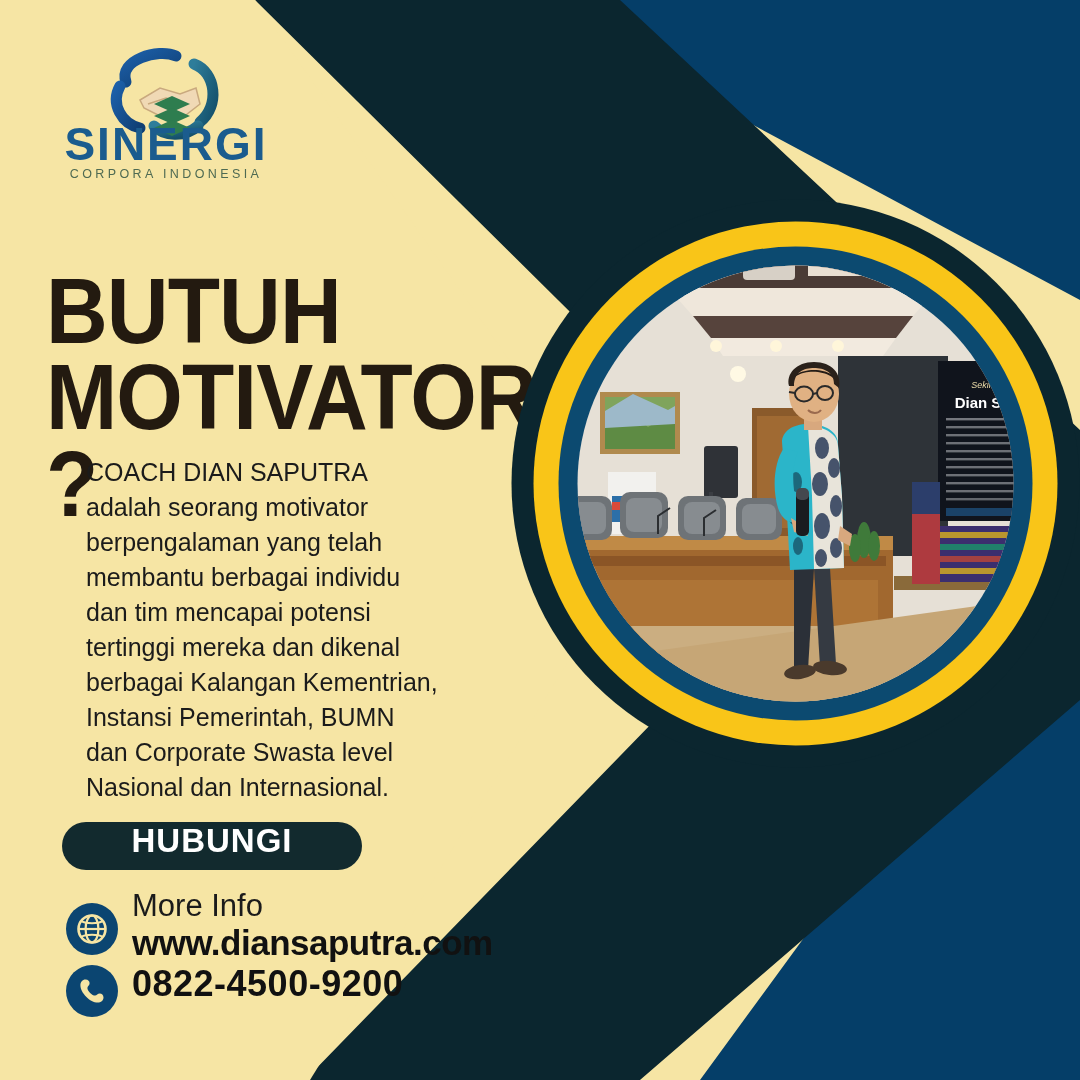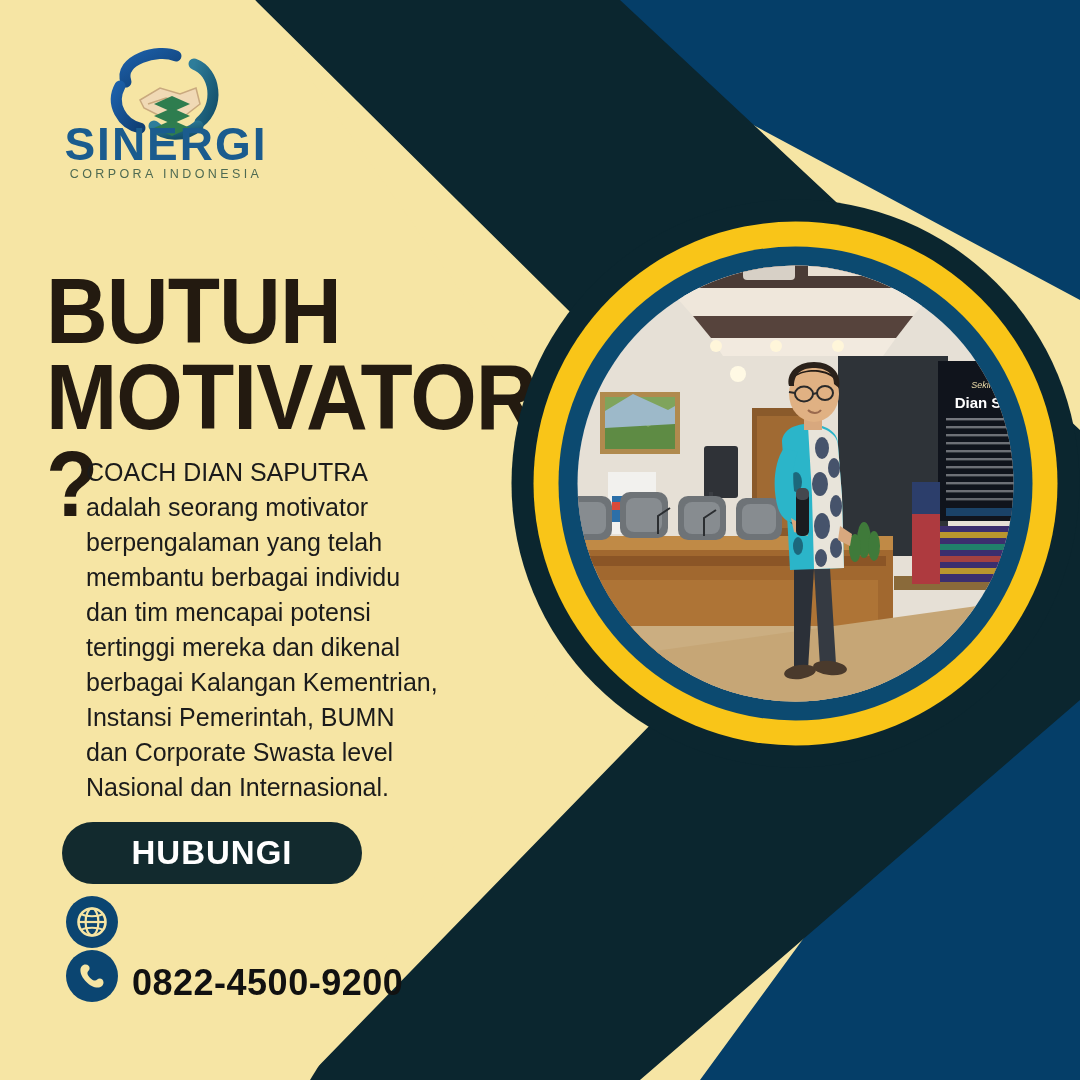--- a/index.html
+++ b/index.html
@@ -53,43 +53,43 @@
     font-size:25px;
     line-height:1.40;
     font-weight:normal;
     white-space:pre-line;
     margin-left:40px;
   }
 
   
   .cta-btn{
     position:absolute;left:62px;top:822px;
-    width:300px;height:62px;
+    width:300px;height:48px;
     background:#122A2E;
     border-radius:34px;
     border:none;
-    display:flex;align-items:center;justify-content:center;
+    display:flex;justify-content:center;
     cursor:pointer;
     padding:0;
   }
   .cta-btn span{
     color:#FFFFFF;
     font-size:33px;
     font-weight:bold;
     letter-spacing:1px;
     font-family:"Liberation Sans", sans-serif;
   }
 
   
   .contact-block{
     position:absolute;left:66px;top:890px;
     width:520px;
   }
   .contact-row{
-    display:flex;align-items:flex-end;
+    display:flex;align-items:flex-start;
     margin-bottom:2px;
   }
   .icon-badge{
     width:52px;height:52px;flex:0 0 52px;
     border-radius:50%;
     background:#0B4571;
     display:flex;align-items:center;justify-content:center;
     margin-right:14px;
   }
   .icon-badge svg{display:block;}
@@ -194,20 +194,24 @@
 
     <div class="contact-row row-web">
       <span class="icon-badge">
         <svg width="34" height="34" viewBox="0 0 34 34" xmlns="http://www.w3.org/2000/svg">
           <circle cx="17" cy="17" r="13.5" fill="none" stroke="#F6E5A4" stroke-width="2.6"></circle>
           <ellipse cx="17" cy="17" rx="6.4" ry="13.5" fill="none" stroke="#F6E5A4" stroke-width="2.2"></ellipse>
           <line x1="3.5" y1="17" x2="30.5" y2="17" stroke="#F6E5A4" stroke-width="2.2"></line>
           <path d="M6.4,9.2 C11,12 23,12 27.6,9.2" fill="none" stroke="#F6E5A4" stroke-width="2"></path>
           <path d="M6.4,24.8 C11,22 23,22 27.6,24.8" fill="none" stroke="#F6E5A4" stroke-width="2"></path>
         </svg>
+      </span>
+      <span class="contact-text">
+        <span class="more-info">More Info</span>
+        <span class="web-url">www.diansaputra.com</span>
       </span>
     </div>
 
     <div class="contact-row">
       <span class="icon-badge">
         <svg width="32" height="32" viewBox="0 0 32 32" xmlns="http://www.w3.org/2000/svg">
           <path d="M9.5,4.5 C12.2,4.5 13.6,6.3 13.6,8.2 C13.6,10.4 11.4,11.3 11.4,12.9
                    C11.4,15.8 16.2,20.6 19.1,20.6 C20.7,20.6 21.6,18.4 23.8,18.4
                    C25.7,18.4 27.5,19.8 27.5,22.5 C27.5,25.6 24.8,27.6 21.8,27.6
                    C14.2,27.6 4.4,17.8 4.4,10.2 C4.4,7.2 6.4,4.5 9.5,4.5 Z" fill="#F6E5A4"></path>

